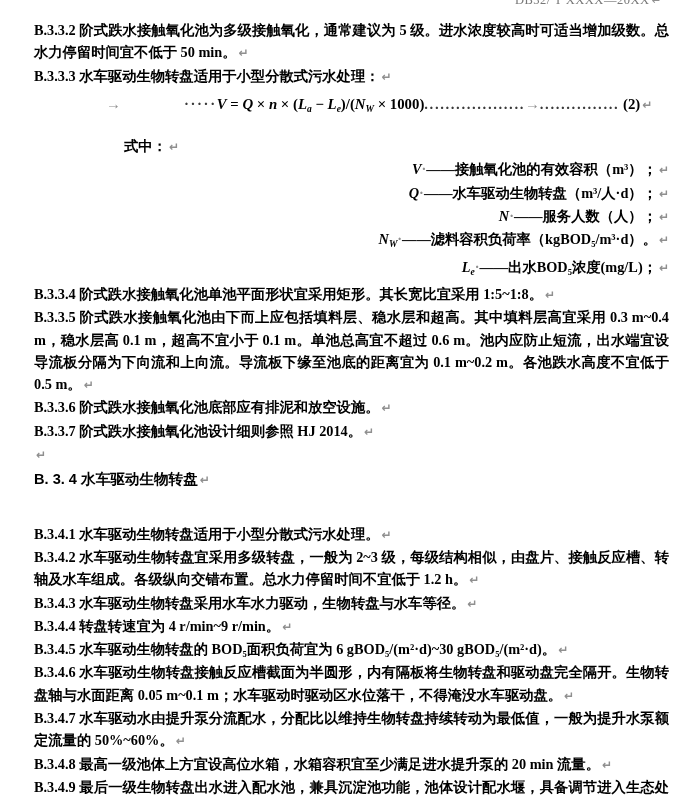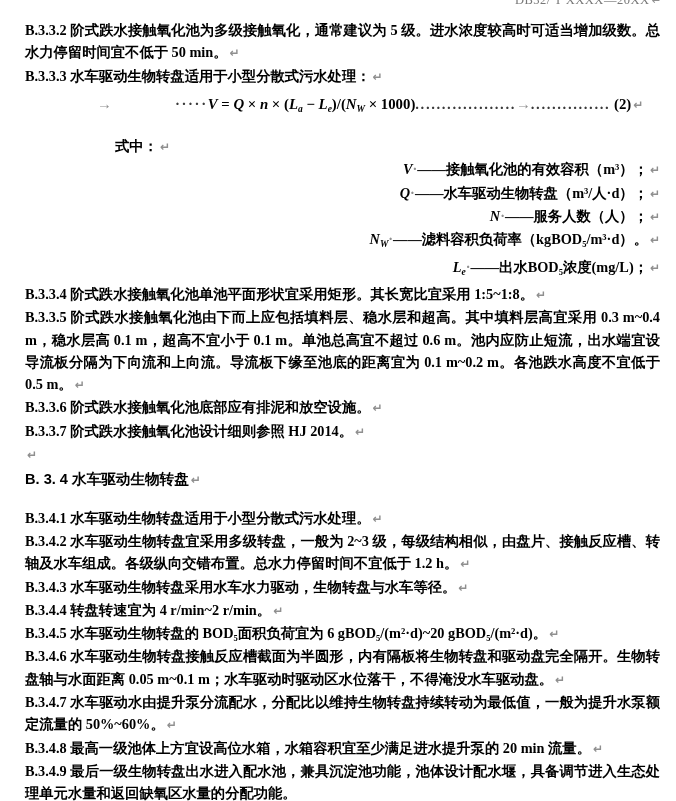--- a/index.html
+++ b/index.html
@@ -8,21 +8,21 @@
     background: #ffffff;
     overflow: hidden;
     position: relative;
     font-family: "Liberation Serif", "DejaVu Serif", serif;
     color: #000;
   }
   .page {
     position: relative;
     width: 676px; height: 686px;
     box-sizing: border-box;
-    padding: 19px 16px 0 25px;
+    padding: 19px 16px 0 34px;
   }
   .page-header {
     position: absolute;
     top: -7px; right: 14px;
     font-size: 12.5px;
     color: #777;
     letter-spacing: 0.5px;
     white-space: nowrap;
   }
   .doc-body { width: 635px; }
@@ -38,21 +38,21 @@
     margin: 5px 0 15px;
     font-size: 14.8px;
     white-space: nowrap;
   }
   .para.shizhong { padding-left: 90px; text-align: left; }
   .para.term { padding-left: 61px; text-align: right; }
   .para.heading {
     font-family: "Liberation Sans", "DejaVu Sans", sans-serif;
     font-weight: bold;
     font-size: 14.6px;
-    margin: 2px 0 15px;
+    margin: 2px 0 31px;
     text-align: left;
   }
   .para.blank { min-height: 22.3px; text-align: left; }
   .var { font-style: italic; font-family: "Liberation Serif", "DejaVu Serif", serif; }
   .sub {
     font-style: italic;
     font-size: 9.5px;
     vertical-align: -3px;
     font-family: "Liberation Serif", "DejaVu Serif", serif;
   }
@@ -91,20 +91,20 @@
       <div class="para term"><span class="var">L</span><span class="sub">e</span><span class="mark">·</span><span>——出水BOD₅浓度(mg/L)；</span><span class="pilcrow">↵</span></div>
       <div class="para body-text"><span>B.3.3.4 阶式跌水接触氧化池单池平面形状宜采用矩形。其长宽比宜采用 1:5~1:8。</span><span class="pilcrow">↵</span></div>
       <div class="para body-text"><span>B.3.3.5 阶式跌水接触氧化池由下而上应包括填料层、稳水层和超高。其中填料层高宜采用 0.3 m~0.4 m，稳水层高 0.1 m，超高不宜小于 0.1 m。单池总高宜不超过 0.6 m。池内应防止短流，出水端宜设导流板分隔为下向流和上向流。导流板下缘至池底的距离宜为 0.1 m~0.2 m。各池跌水高度不宜低于 0.5 m。</span><span class="pilcrow">↵</span></div>
       <div class="para body-text"><span>B.3.3.6 阶式跌水接触氧化池底部应有排泥和放空设施。</span><span class="pilcrow">↵</span></div>
       <div class="para body-text"><span>B.3.3.7 阶式跌水接触氧化池设计细则参照 HJ 2014。</span><span class="pilcrow">↵</span></div>
       <div class="para blank"><span class="pilcrow">↵</span></div>
       <div class="para heading"><span>B. 3. 4 水车驱动生物转盘</span><span class="pilcrow">↵</span></div>
       <div class="para body-text"><span>B.3.4.1 水车驱动生物转盘适用于小型分散式污水处理。</span><span class="pilcrow">↵</span></div>
       <div class="para body-text"><span>B.3.4.2 水车驱动生物转盘宜采用多级转盘，一般为 2~3 级，每级结构相似，由盘片、接触反应槽、转轴及水车组成。各级纵向交错布置。总水力停留时间不宜低于 1.2 h。</span><span class="pilcrow">↵</span></div>
       <div class="para body-text"><span>B.3.4.3 水车驱动生物转盘采用水车水力驱动，生物转盘与水车等径。</span><span class="pilcrow">↵</span></div>
-      <div class="para body-text"><span>B.3.4.4 转盘转速宜为 4 r/min~2 r/min。</span><span class="pilcrow">↵</span></div>
-      <div class="para body-text"><span>B.3.4.5 水车驱动生物转盘的 BOD₅面积负荷宜为 6 gBOD₅/(m²·d)~20 gBOD₅/(m²·d)。</span><span class="pilcrow">↵</span></div>
+      <div class="para body-text"><span>B.3.4.4 转盘转速宜为 4 r/min~9 r/min。</span><span class="pilcrow">↵</span></div>
+      <div class="para body-text"><span>B.3.4.5 水车驱动生物转盘的 BOD₅面积负荷宜为 6 gBOD₅/(m²·d)~30 gBOD₅/(m²·d)。</span><span class="pilcrow">↵</span></div>
       <div class="para body-text"><span>B.3.4.6 水车驱动生物转盘接触反应槽截面为半圆形，内有隔板将生物转盘和驱动盘完全隔开。生物转盘轴与水面距离 0.05 m~0.1 m；水车驱动时驱动区水位落干，不得淹没水车驱动盘。</span><span class="pilcrow">↵</span></div>
       <div class="para body-text"><span>B.3.4.7 水车驱动水由提升泵分流配水，分配比以维持生物转盘持续转动为最低值，一般为提升水泵额定流量的 50%~60%。</span><span class="pilcrow">↵</span></div>
       <div class="para body-text"><span>B.3.4.8 最高一级池体上方宜设高位水箱，水箱容积宜至少满足进水提升泵的 20 min 流量。</span><span class="pilcrow">↵</span></div>
       <div class="para body-text"><span>B.3.4.9 最后一级生物转盘出水进入配水池，兼具沉淀池功能，池体设计配水堰，具备调节进入生态处理单元水量和返回缺氧区水量的分配功能。</span></div>
     </div>
 </div>
 
 </body></html>

